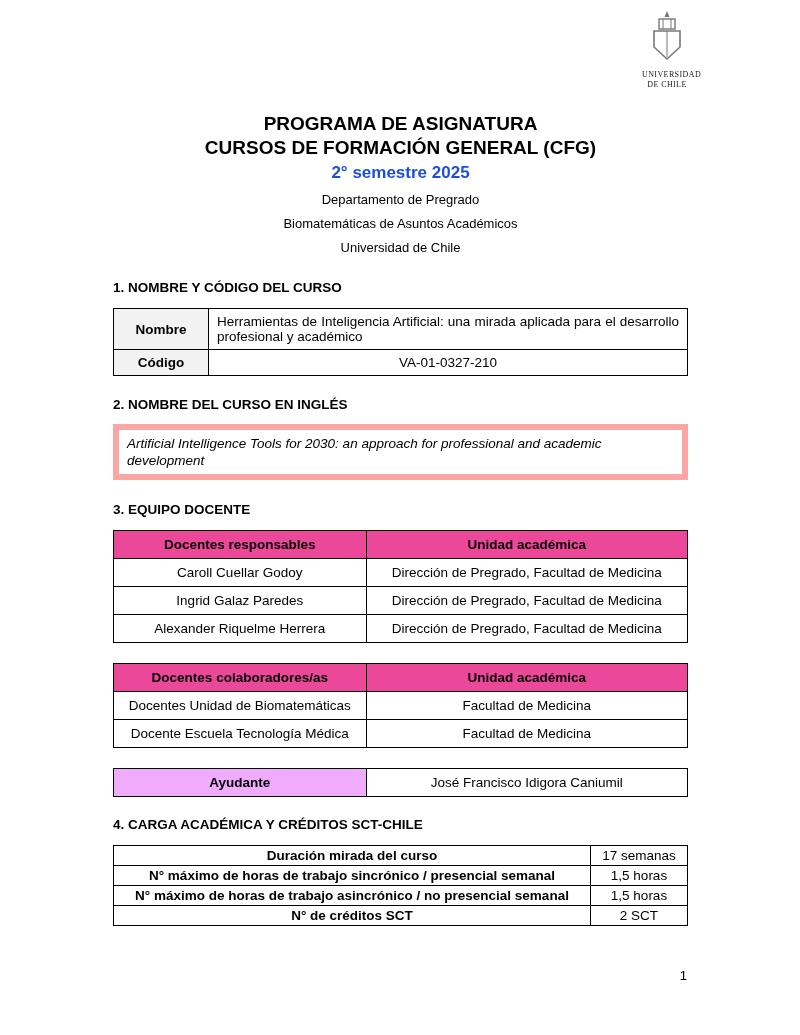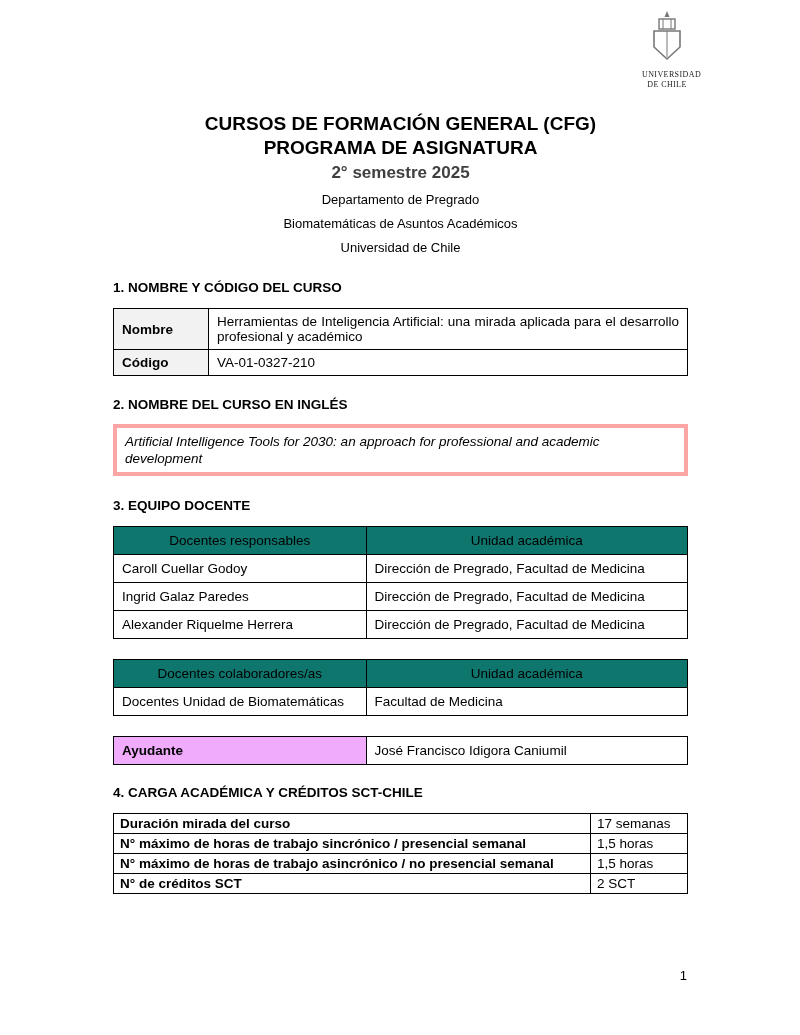--- a/index.html
+++ b/index.html
@@ -28,30 +28,30 @@
   .title-block { margin-top:112px; text-align:center; }
   .title-main { font-size:19px; font-weight:bold; line-height:24px; }
   .semester { font-size:17px; font-weight:bold; line-height:22px; margin-top:2px; }
   .sub-line { font-size:13px; line-height:16px;margin-top:8px; }
   .section-heading { font-size:13.5px; font-weight:bold; }
   .h-s1 { margin-top:24px; }
   .h-s2 { margin-top:21px; }
   .h-s3 { margin-top:22px; }
   .h-s4 { margin-top:20px; }
   table { width:100%; border-collapse:collapse; table-layout:fixed; }
-  td, th { border:1px solid #000; font-size:13.5px; padding:5px 8px; vertical-align:middle; text-align:left; }
+  td, th { border:1px solid #000; font-size:13.5px; padding:5px 8px; vertical-align:middle; text-align:center; }
   .t-gap { margin-top:13px; }
   .t-gap2 { margin-top:20px; }
   
   .t-s1 .label-col { width:95px; background:#f2f2f2; font-weight:bold; }
   .t-s1 .justify { text-align:justify; }
   
-  .en-box { margin-top:12px; border:4px solid #fca5a5; padding:5px 8px; font-size:13.5px; font-style:italic; line-height:17px; min-height:44px; }
+  .en-box { margin-top:12px; border:6px solid #fca5a5; padding:5px 8px; font-size:13.5px; font-style:italic; line-height:17px; min-height:44px; }
   
-  .t-doc th { background:#0f766e; text-align:center; font-weight:normal; padding:6px 8px; }
+  .t-doc th { background:#ec4899; text-align:center; font-weight:bold; padding:6px 8px; }
   .t-doc td { padding:6px 8px; }
   .t-doc .c1 { width:44%; }
   .t-ayu .label-col { width:44%; background:#f0abfc; font-weight:bold; }
   
   .t-s4 td { padding:1px 6px; line-height:17px; }
   .t-s4 .label-col { font-weight:bold; }
   .t-s4 .val-col { width:97px; }
   .page-number { position:absolute; right:113px; bottom:52px; font-size:13px; }
 </style>
 </head>
@@ -74,23 +74,23 @@
       <div class="uchile-name">
         <div>UNIVERSIDAD</div>
         <div>DE CHILE</div>
       </div>
     </div>
   </div>
 
   <div class="content">
 
     <div class="title-block">
+      <div class="title-main">PROGRAMA DE ASIGNATURA</div>
       <div class="title-main">CURSOS DE FORMACIÓN GENERAL (CFG)</div>
-      <div class="title-main">PROGRAMA DE ASIGNATURA</div>
-      <div class="semester" style="color:#404040;">2° semestre 2025</div>
+      <div class="semester" style="color:#1d4ed8;">2° semestre 2025</div>
       <div class="sub-line">Departamento de Pregrado</div>
       <div class="sub-line">Biomatemáticas de Asuntos Académicos</div>
       <div class="sub-line">Universidad de Chile</div>
     </div>
 
     <div class="section-heading h-s1">1. NOMBRE Y CÓDIGO DEL CURSO</div>
     <table class="t-s1 t-gap">
       <tbody>
           <tr>
         <td class="label-col">Nombre</td>
@@ -132,20 +132,24 @@
     <table class="t-doc t-gap2">
       <tbody>
           <tr>
         <th class="c1">Docentes colaboradores/as</th>
         <th>Unidad académica</th>
       </tr>
       <tr>
         <td>Docentes Unidad de Biomatemáticas</td>
         <td>Facultad de Medicina</td>
       </tr>
+      <tr>
+        <td>Docente Escuela Tecnología Médica</td>
+        <td>Facultad de Medicina</td>
+      </tr>
     </tbody>
       </table>
 
     <table class="t-doc t-ayu t-gap2">
       <tbody>
           <tr>
         <td class="label-col">Ayudante</td>
         <td>José Francisco Idigora Caniumil</td>
       </tr>
     </tbody>

